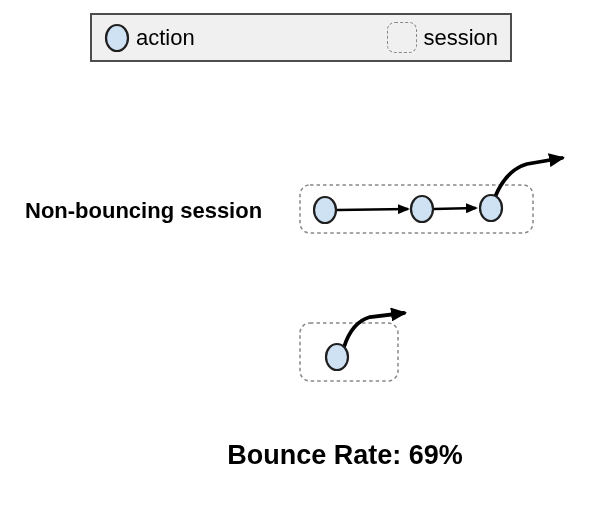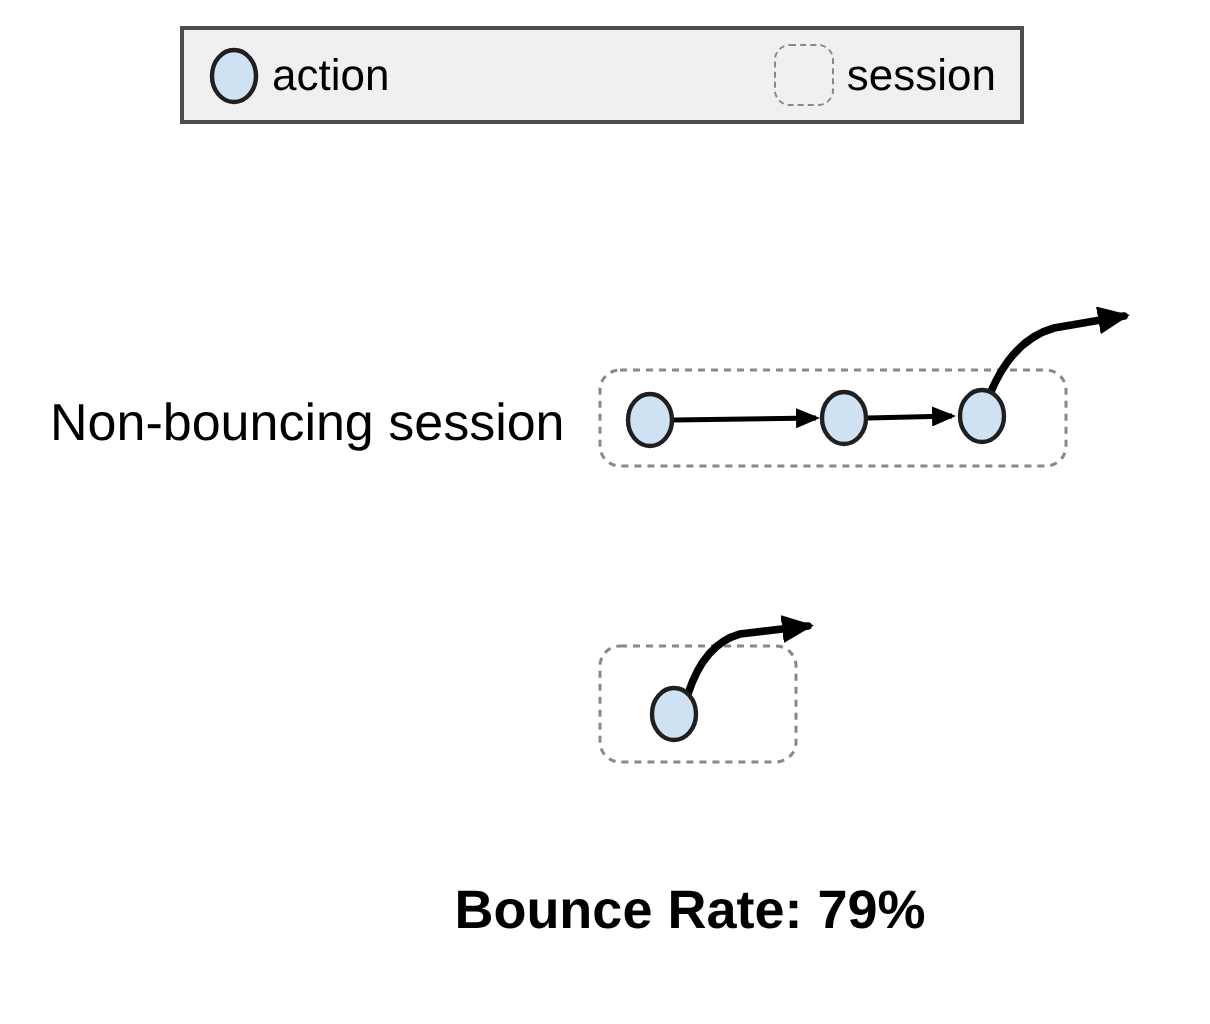--- a/index.html
+++ b/index.html
@@ -17,21 +17,21 @@
     background:var(--legend-bg);border:2px solid var(--legend-border);
     display:flex;align-items:center;justify-content:space-between;padding:0 12px;
   }
   .legend-item{display:flex;align-items:center;gap:6px;}
   .legend-label{font-size:22px;line-height:1;white-space:nowrap;}
   .legend-session-icon{
     width:30px;height:31px;border:1.5px dashed var(--session-border);
     border-radius:8px;box-sizing:border-box;background:var(--legend-bg);
   }
   
-  .row-label{position:absolute;font-size:26px;font-weight:normal;line-height:30px;white-space:nowrap;}
+  .row-label{position:absolute;font-size:22px;font-weight:bold;line-height:30px;white-space:nowrap;}
   #label-nonbouncing{left:25px;top:196px;}
   #label-bouncing{left:76px;top:341px;}
   .footer-label{
     position:absolute;left:150px;top:440px;width:390px;text-align:center;
     font-size:27px;font-weight:bold;line-height:30px;
   }
   
   .diagram-svg{position:absolute;left:0;top:0;width:605px;height:512px;}
   .action-node{fill:var(--action-fill);stroke:var(--action-stroke);stroke-width:2.2;}
   .session-box{fill:none;stroke:var(--session-border);stroke-width:1.5;stroke-dasharray:3.5 3;}
@@ -76,14 +76,14 @@
     <line class="flow-arrow" x1="434" y1="209" x2="476" y2="208" marker-end="url(#ah-sm)"></line>
     <ellipse class="action-node" cx="325" cy="210" rx="11" ry="13"></ellipse>
     <ellipse class="action-node" cx="422" cy="209" rx="11" ry="13"></ellipse>
     <ellipse class="action-node" cx="491" cy="208" rx="11" ry="13"></ellipse>
 
     <rect class="session-box" x="300" y="323" width="98" height="58" rx="10" ry="10"></rect>
     <path class="departure-arrow" d="M 344 347 Q 352 322 370 317 L 404 313" marker-end="url(#ah-lg)"></path>
     <ellipse class="action-node" cx="337" cy="357" rx="11" ry="13"></ellipse>
   </svg>
 
-  <div class="footer-label">Bounce Rate: 79%</div>
+  <div class="footer-label">Bounce Rate: 69%</div>
 </div>
 
 </body></html>

